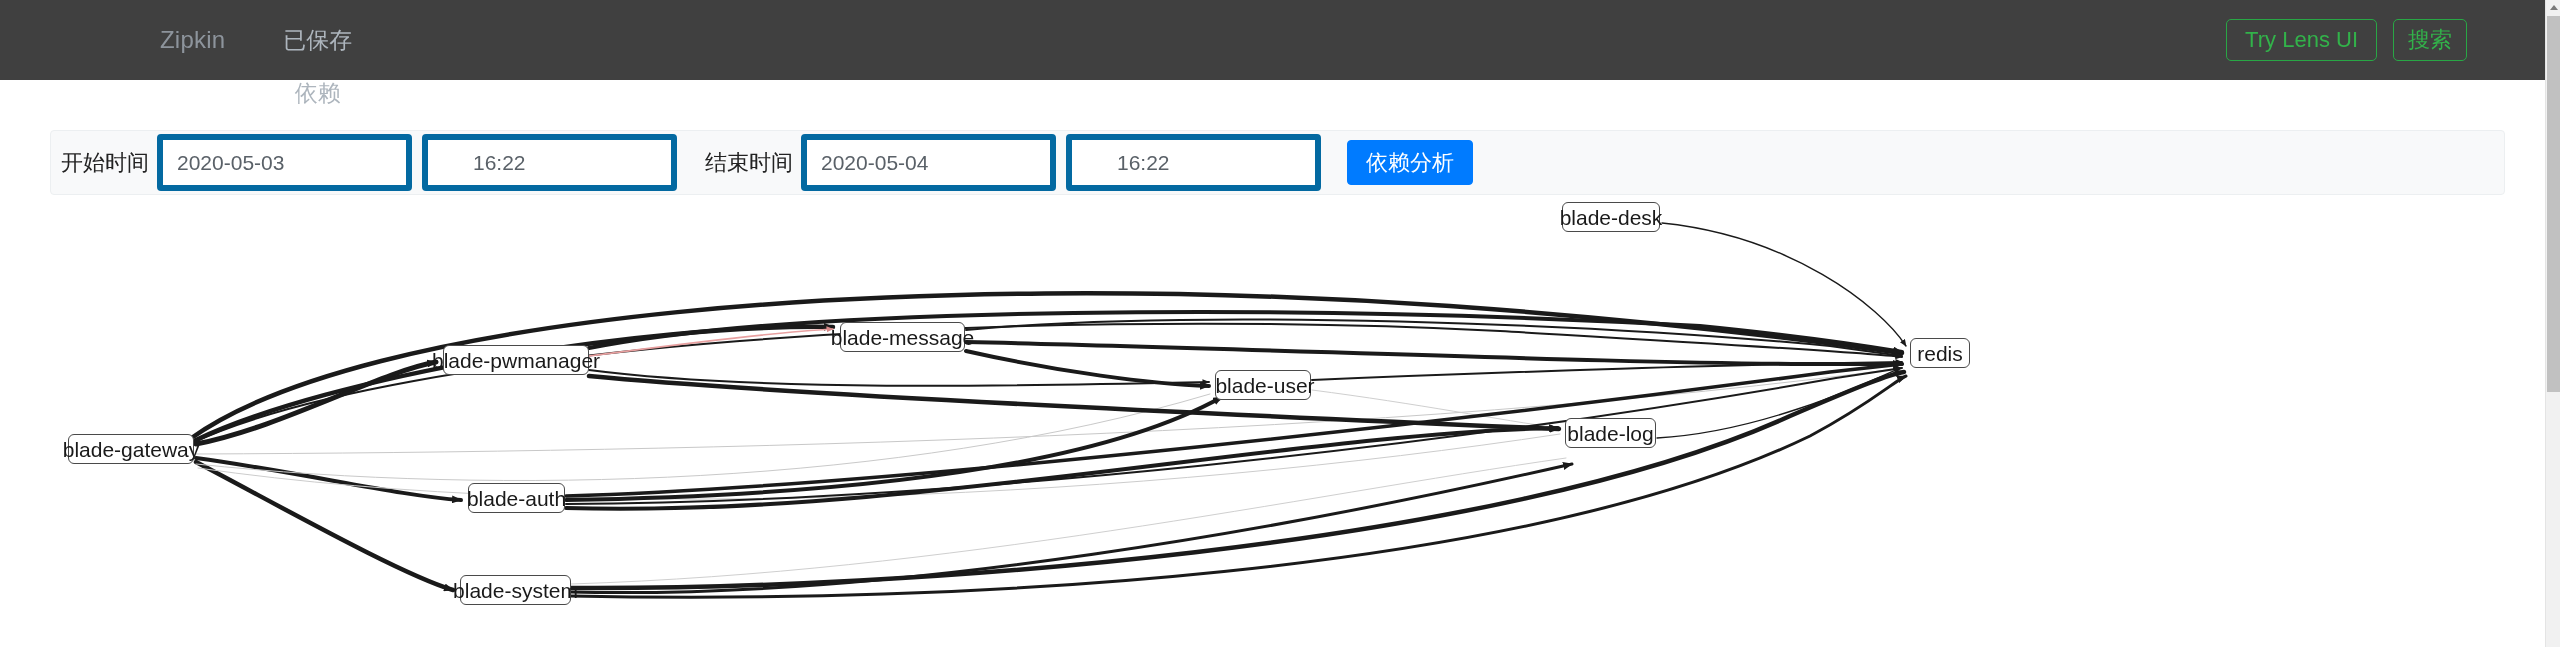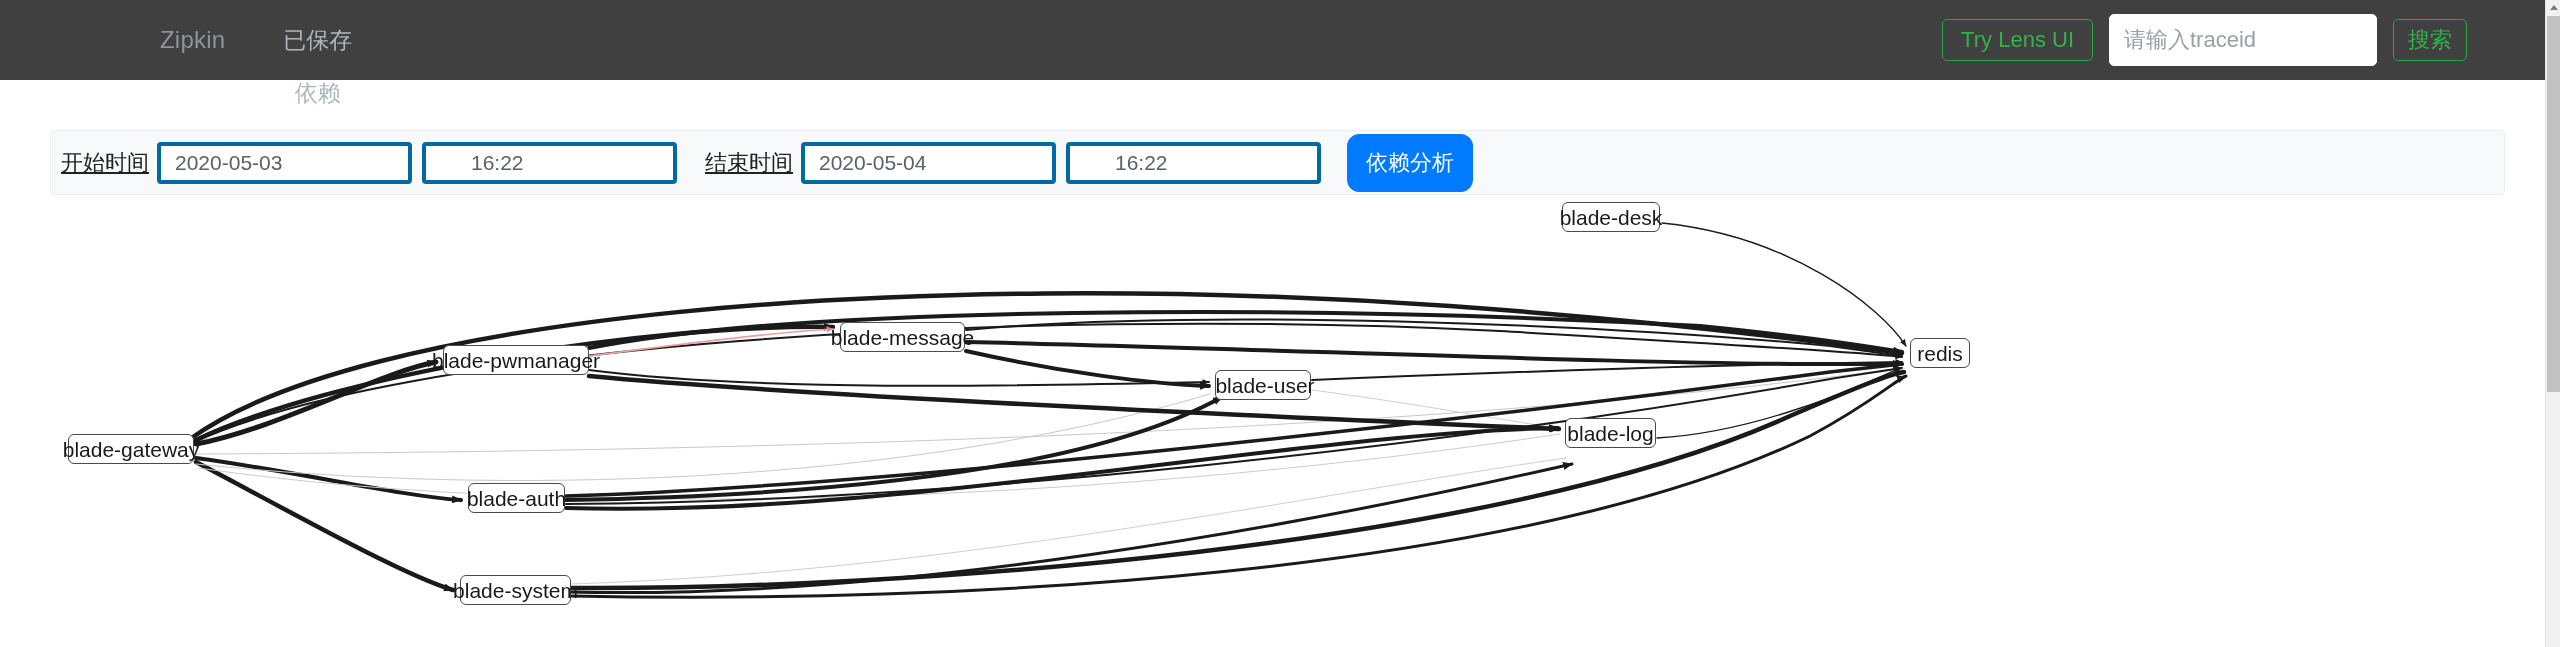--- a/index.html
+++ b/index.html
@@ -126,44 +126,43 @@
     display: flex;
     align-items: center;
     padding-left: 10px;
   }
   .flabel {
     font-size: 22px;
     color: #222;
     white-space: nowrap;
     margin: 0 8px 0 0;
     line-height: 1;
-    text-decoration: underline;
   }
   .finput {
-    height: 42px;
-    border: 4px solid #0369a1;
+    height: 57px;
+    border: 6px solid #0369a1;
     border-radius: 4px;
     background: #fff;
     font-size: 21px;
     color: #5a6168;
     padding: 0 14px;
     font-family: inherit;
     outline: none;
   }
   .finput.date { width: 255px; }
   .finput.time { width: 255px; margin-left: 10px; padding-left: 45px; }
   .flabel.end { margin-left: 28px; }
   .btn-analyze {
     margin-left: 26px;
     background: #007bff;
     color: #ffffff;
     border: 1px solid #007bff;
-    border-radius: 12px;
+    border-radius: 4px;
     padding: 0 18px;
-    height: 58px;
+    height: 45px;
     font-size: 22px;
     line-height: 1;
     white-space: nowrap;
     font-family: inherit;
   }
 
   
   .graph-area {
     position: absolute;
     left: 0; top: 196px;
@@ -193,21 +192,20 @@
 
 <div class="navbar">
   <div class="brand">Zipkin</div>
   <div class="nav-links">
     <a class="nav-link">查找</a>
     <a class="nav-link">已保存</a>
     <a class="nav-link">依赖</a>
   </div>
   <div class="nav-right">
     <button class="btn-lens">Try Lens UI</button>
-    <input class="trace-input" type="text" placeholder="请输入traceid" style="">
     <button class="btn-search">搜索</button>
   </div>
 </div>
 
 <div class="scrollbar">
   <div class="sb-arrow"></div>
   <div class="sb-thumb"></div>
 </div>
 
 <div class="filter-panel">

